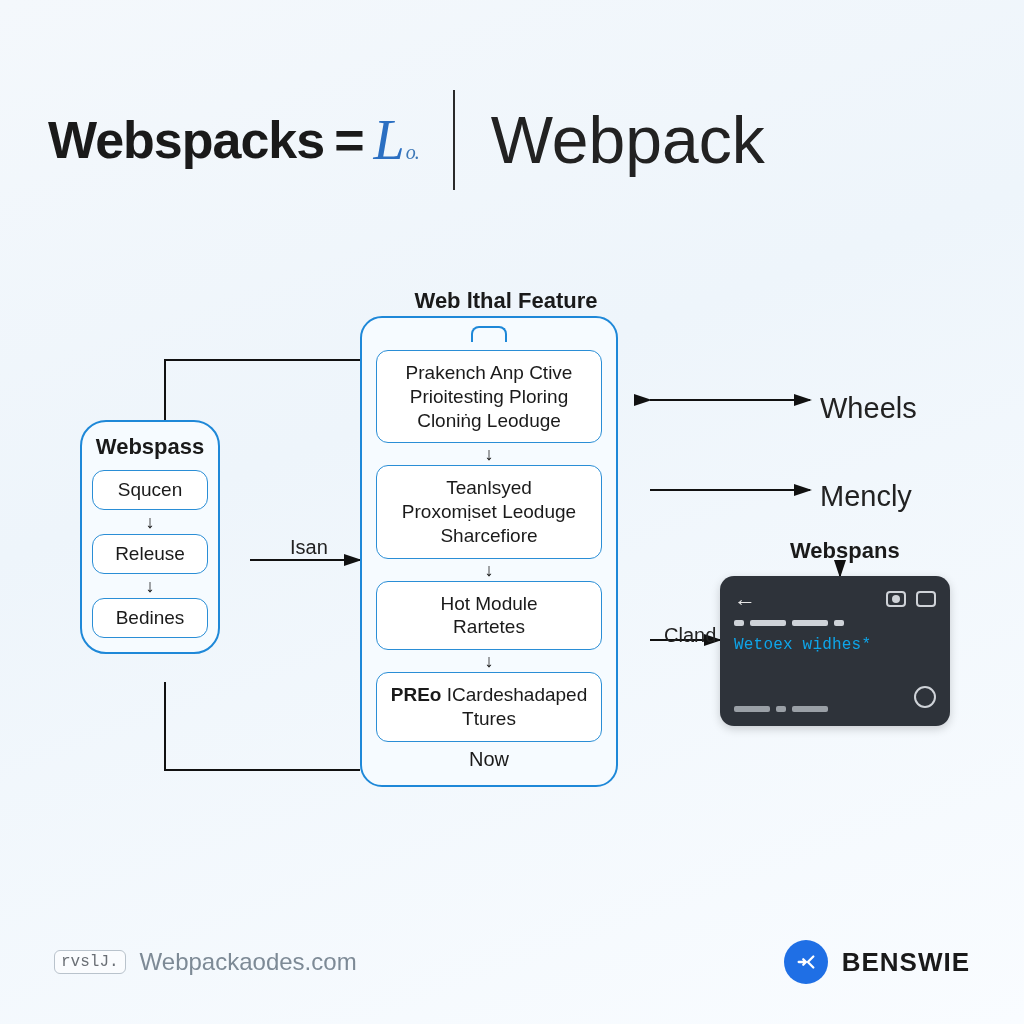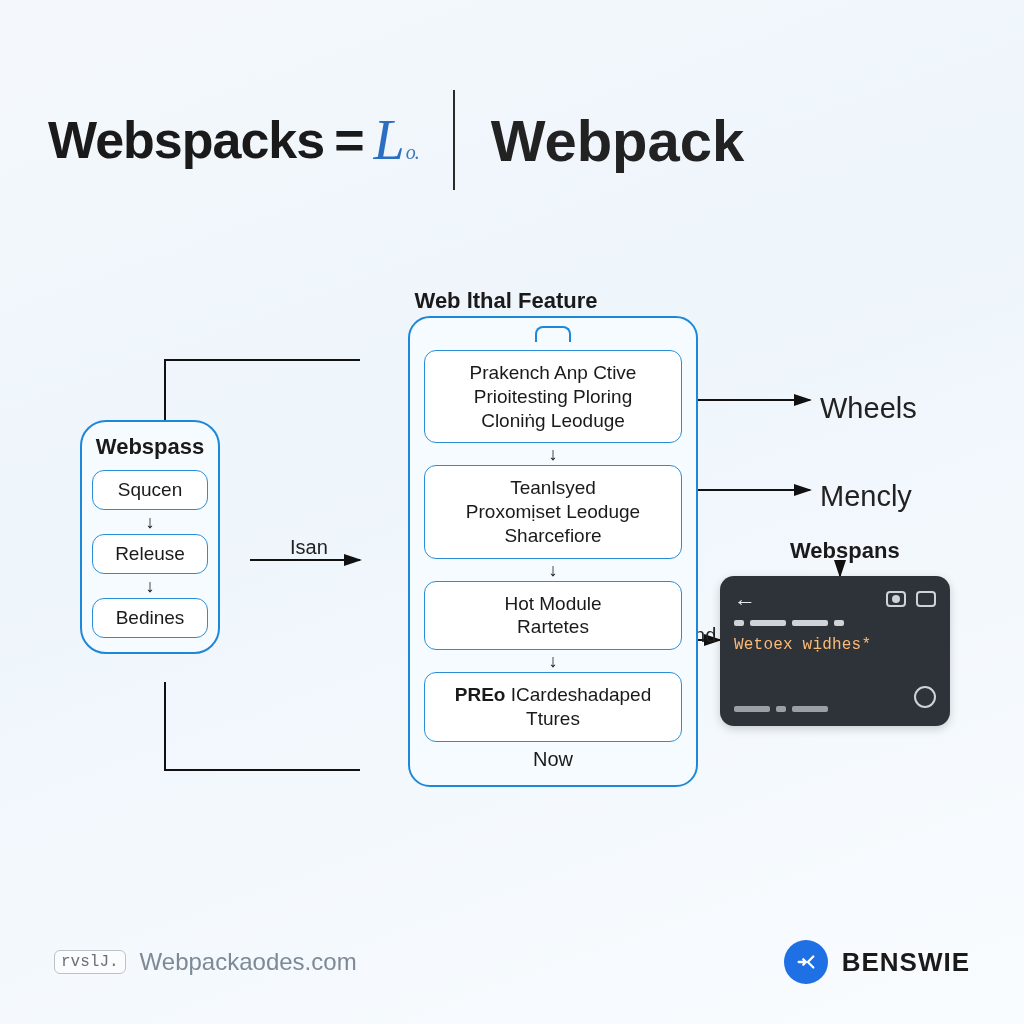--- a/index.html
+++ b/index.html
@@ -45,22 +45,22 @@
     vertical-align: baseline;
     margin-left: 2px;
   }
   .vdiv {
     width: 2px;
     height: 100px;
     background: #2a2a2a;
     margin: 0 28px 0 22px;
   }
   .h-right {
-    font-size: 58px;
-    font-weight: 700;
+    font-size: 66px;
+    font-weight: 400;
     color: #222;
   }
 
   
   .canvas {
     position: absolute;
     top: 300px;
     left: 80px;
     width: 860px;
     height: 570px;
@@ -100,26 +100,25 @@
     line-height: 12px;
     margin: 2px 0 6px 0;
     color: #111;
   }
 
   
   .grp-center {
     position: absolute;
     top: 16px;
     left: 280px;
-    width: 290px;
+    width: 258px;
     border: 2.5px solid #1e88d8;
     border-radius: 22px;
     background: #f6fbff;
     padding: 14px 14px 12px 14px;
-    margin-left: 48px;
   }
   .grp-center-title {
     position: absolute;
     top: -12px;
     left: 286px;
     width: 280px;
     text-align: center;
     font-weight: 800;
     font-size: 22px;
   }
@@ -197,21 +196,21 @@
   }
   .t-sq.filled::after{
     content:""; display:block; width:8px;height:8px;background:#cfd3d8;border-radius:50%;margin:2px auto;
   }
   .t-bars { margin-top: 10px; display:flex; flex-direction:column; gap:6px;}
   .bar-row { display:flex; align-items:center; gap:6px;}
   .seg { height:6px; background:#cfd3d8; border-radius:2px; }
   .seg.s1{width:10px;} .seg.s2{width:36px;} .seg.s3{width:36px;} .seg.s4{width:10px;}
   .t-code {
     font-family: "Courier New", monospace;
-    color: #fdba74;
+    color: #0ea5e9;
     font-size: 16px;
     margin-top: 10px;
     letter-spacing: .2px;
   }
   .t-circle {
     position:absolute; right:14px; bottom:18px;
     width:22px;height:22px;border:2px solid #cfd3d8;border-radius:50%;
   }
   .t-bar-bottom {
     position:absolute; left:14px; bottom:14px; display:flex; gap:6px;

